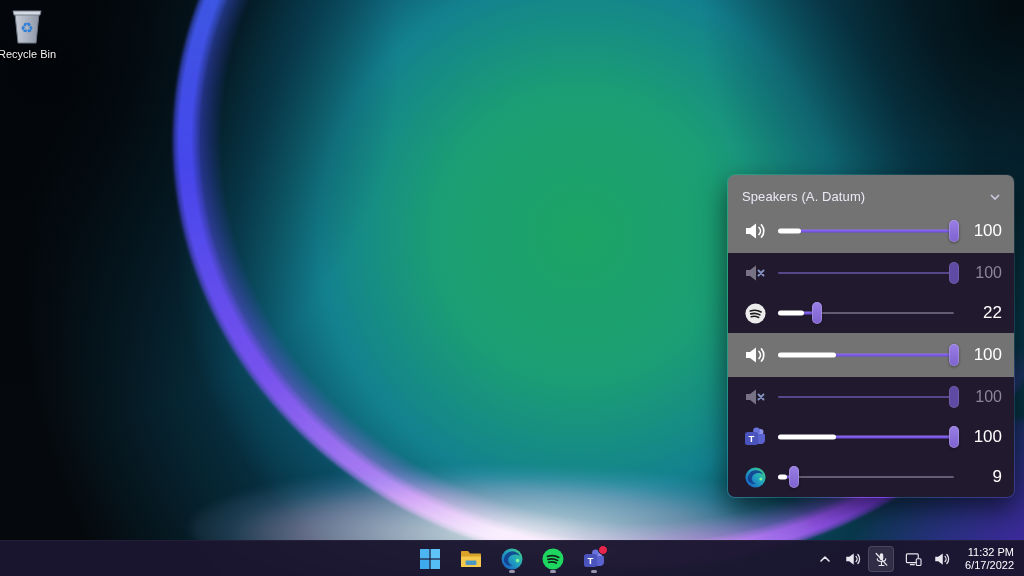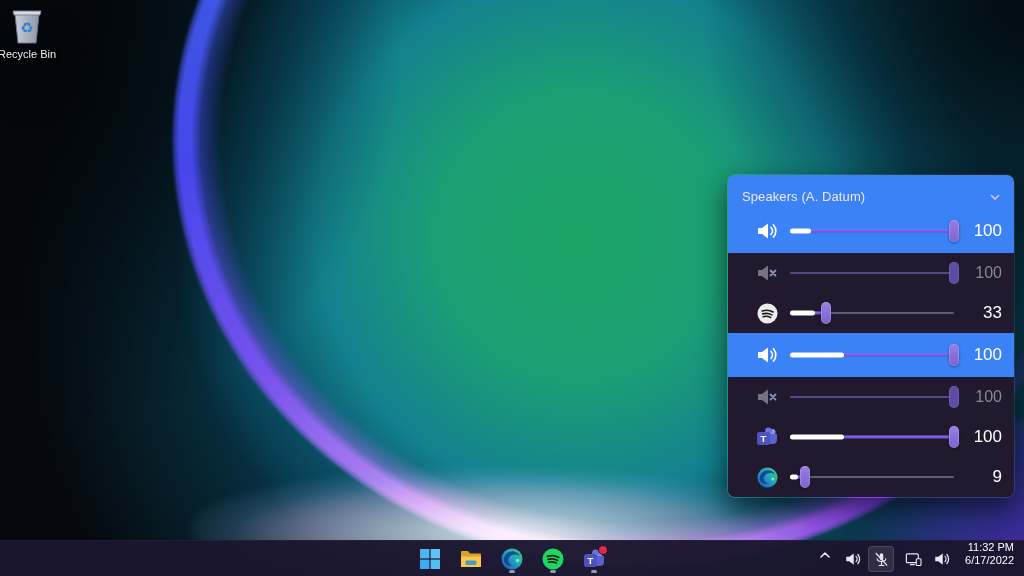--- a/index.html
+++ b/index.html
@@ -44,27 +44,27 @@
     filter: blur(3px); pointer-events:none; }
 
   
   .desktop-icon { position:absolute; left:-10px; top:6px; width:74px; text-align:center; }
   .desktop-icon .glyph { width:36px; height:40px; margin:0 auto; display:block; }
   .desktop-icon .label { margin-top:2px; font-size:11px; color:#f2f2f2; text-shadow:0 1px 2px #000, 0 0 3px #000; }
 
   
   .mixer { position:absolute; left:727px; top:174px; width:288px; border-radius:8px; overflow:hidden;
     box-shadow:0 10px 28px rgba(0,0,0,0.6); border:1px solid rgba(255,255,255,0.06); }
-  .sec-device { background:#3b82f6; }
+  .sec-device { background:#737373; }
   .sec-apps   { background:#211a2e; }
   .dev-header { display:flex; align-items:center; justify-content:space-between; padding:11px 12px 2px 14px; height:34px; }
   .dev-title { font-size:13px; color:#ece8f5; letter-spacing:.1px; }
   .chev { width:14px; height:14px; stroke:#cfc9dd; stroke-width:1.6; fill:none; }
 
-  .srow { display:flex; align-items:center; gap:10px; padding:0 12px 0 26px; height:44px; }
+  .srow { display:flex; align-items:center; gap:10px; padding:0 12px 0 14px; height:44px; }
   .sec-apps .srow { height:40px; }
   .sicon { width:26px; height:26px; flex:0 0 26px; display:flex; align-items:center; justify-content:center; }
 
   .strack { position:relative; flex:1; height:24px; }
   .seg-rest { position:absolute; left:0; right:0; top:50%; transform:translateY(-50%); height:2px; border-radius:2px; background:#635c72; }
   .seg-fill { position:absolute; left:0; top:50%; transform:translateY(-50%); width:var(--pct,0%); height:3px; border-radius:2px;
     background:linear-gradient(180deg,#8f70f2,#6b49dd); }
   .seg-white { position:absolute; left:0; top:50%; transform:translateY(-50%); width:var(--white,0%); height:5px; border-radius:3px; background:#ffffff; }
   .sthumb { position:absolute; left:var(--pct,0%); top:50%; transform:translate(-50%,-50%); width:10px; height:22px; border-radius:6px;
     background:linear-gradient(180deg,#987ee4,#7e62cf); box-shadow:inset 0 0 0 1px rgba(255,255,255,0.18), 0 1px 3px rgba(0,0,0,0.4); }
@@ -77,21 +77,21 @@
   .srow.muted .sicon { opacity:.8; }
 
   
   .taskbar { position:absolute; left:0; top:540px; width:1024px; height:36px; background:rgba(27,22,48,0.97);
     border-top:1px solid rgba(255,255,255,0.04); }
   .tb-center { position:absolute; left:50%; top:0; transform:translateX(-50%); height:36px; display:flex; align-items:center; gap:13px; }
   .tb-btn { position:relative; width:28px; height:30px; display:flex; align-items:center; justify-content:center; border-radius:4px; }
   .run-bar { position:absolute; bottom:1px; left:50%; transform:translateX(-50%); width:6px; height:3px; border-radius:2px; background:#9a94ad; }
   .badge { position:absolute; top:1px; right:0px; width:10px; height:10px; border-radius:50%; background:#e8254a; border:1.5px solid #1b1630; }
 
-  .tb-tray { position:absolute; right:4px; top:0; height:36px; display:flex; gap:2px; }
+  .tb-tray { position:absolute; right:4px; top:0; height:36px; display:flex; align-items:center; gap:2px; }
   .tray-btn { height:28px; display:flex; align-items:center; justify-content:center; border-radius:4px; padding:0 4px; }
   .tray-group { display:flex; align-items:center; gap:2px; border-radius:4px; padding:0 2px; }
   .mic-box { width:26px; height:26px; display:flex; align-items:center; justify-content:center; border-radius:4px;
     background:rgba(255,255,255,0.10); box-shadow:inset 0 0 0 1px rgba(255,255,255,0.13); }
   .clock { margin-left:6px; margin-right:6px; text-align:right; color:#ffffff; font-size:11px; line-height:13px; }
 
   .ticon { display:block; }
 </style>
 </head>
 <body>
@@ -168,21 +168,21 @@
               <circle cx="12" cy="12" r="10.5" fill="#ececec"></circle>
             <path d="M6.5 9.4 C10 8.2 14.8 8.6 17.8 10.4 M7 12.4 C10 11.5 13.9 11.9 16.6 13.4 M7.6 15.3 C10 14.6 13 14.9 15.3 16.1" stroke="#1c1c1c" stroke-width="1.7" fill="none" stroke-linecap="round"></path>
             </svg>
         </span>
         <div class="strack">
           <span class="seg-rest"></span>
           <span class="seg-fill"></span>
           <span class="seg-white"></span>
           <span class="sthumb"></span>
         </div>
-        <span class="sval">33</span>
+        <span class="sval">22</span>
       </div>
     </div>
 
     <div class="sec-device">
       <div class="srow" style="--pct: 100%; --white: 33%;">
         <span class="sicon">
           <svg width="24" height="24" viewBox="0 0 24 24">
               <path d="M3 9 L7 9 L13 4.5 L13 19.5 L7 15 L3 15 Z" fill="#fff"></path>
             <path d="M16 8.5 A5 5 0 0 1 16 15.5 M18.5 6 A9 9 0 0 1 18.5 18" stroke="#fff" stroke-width="1.7" fill="none" stroke-linecap="round"></path>
             </svg>

